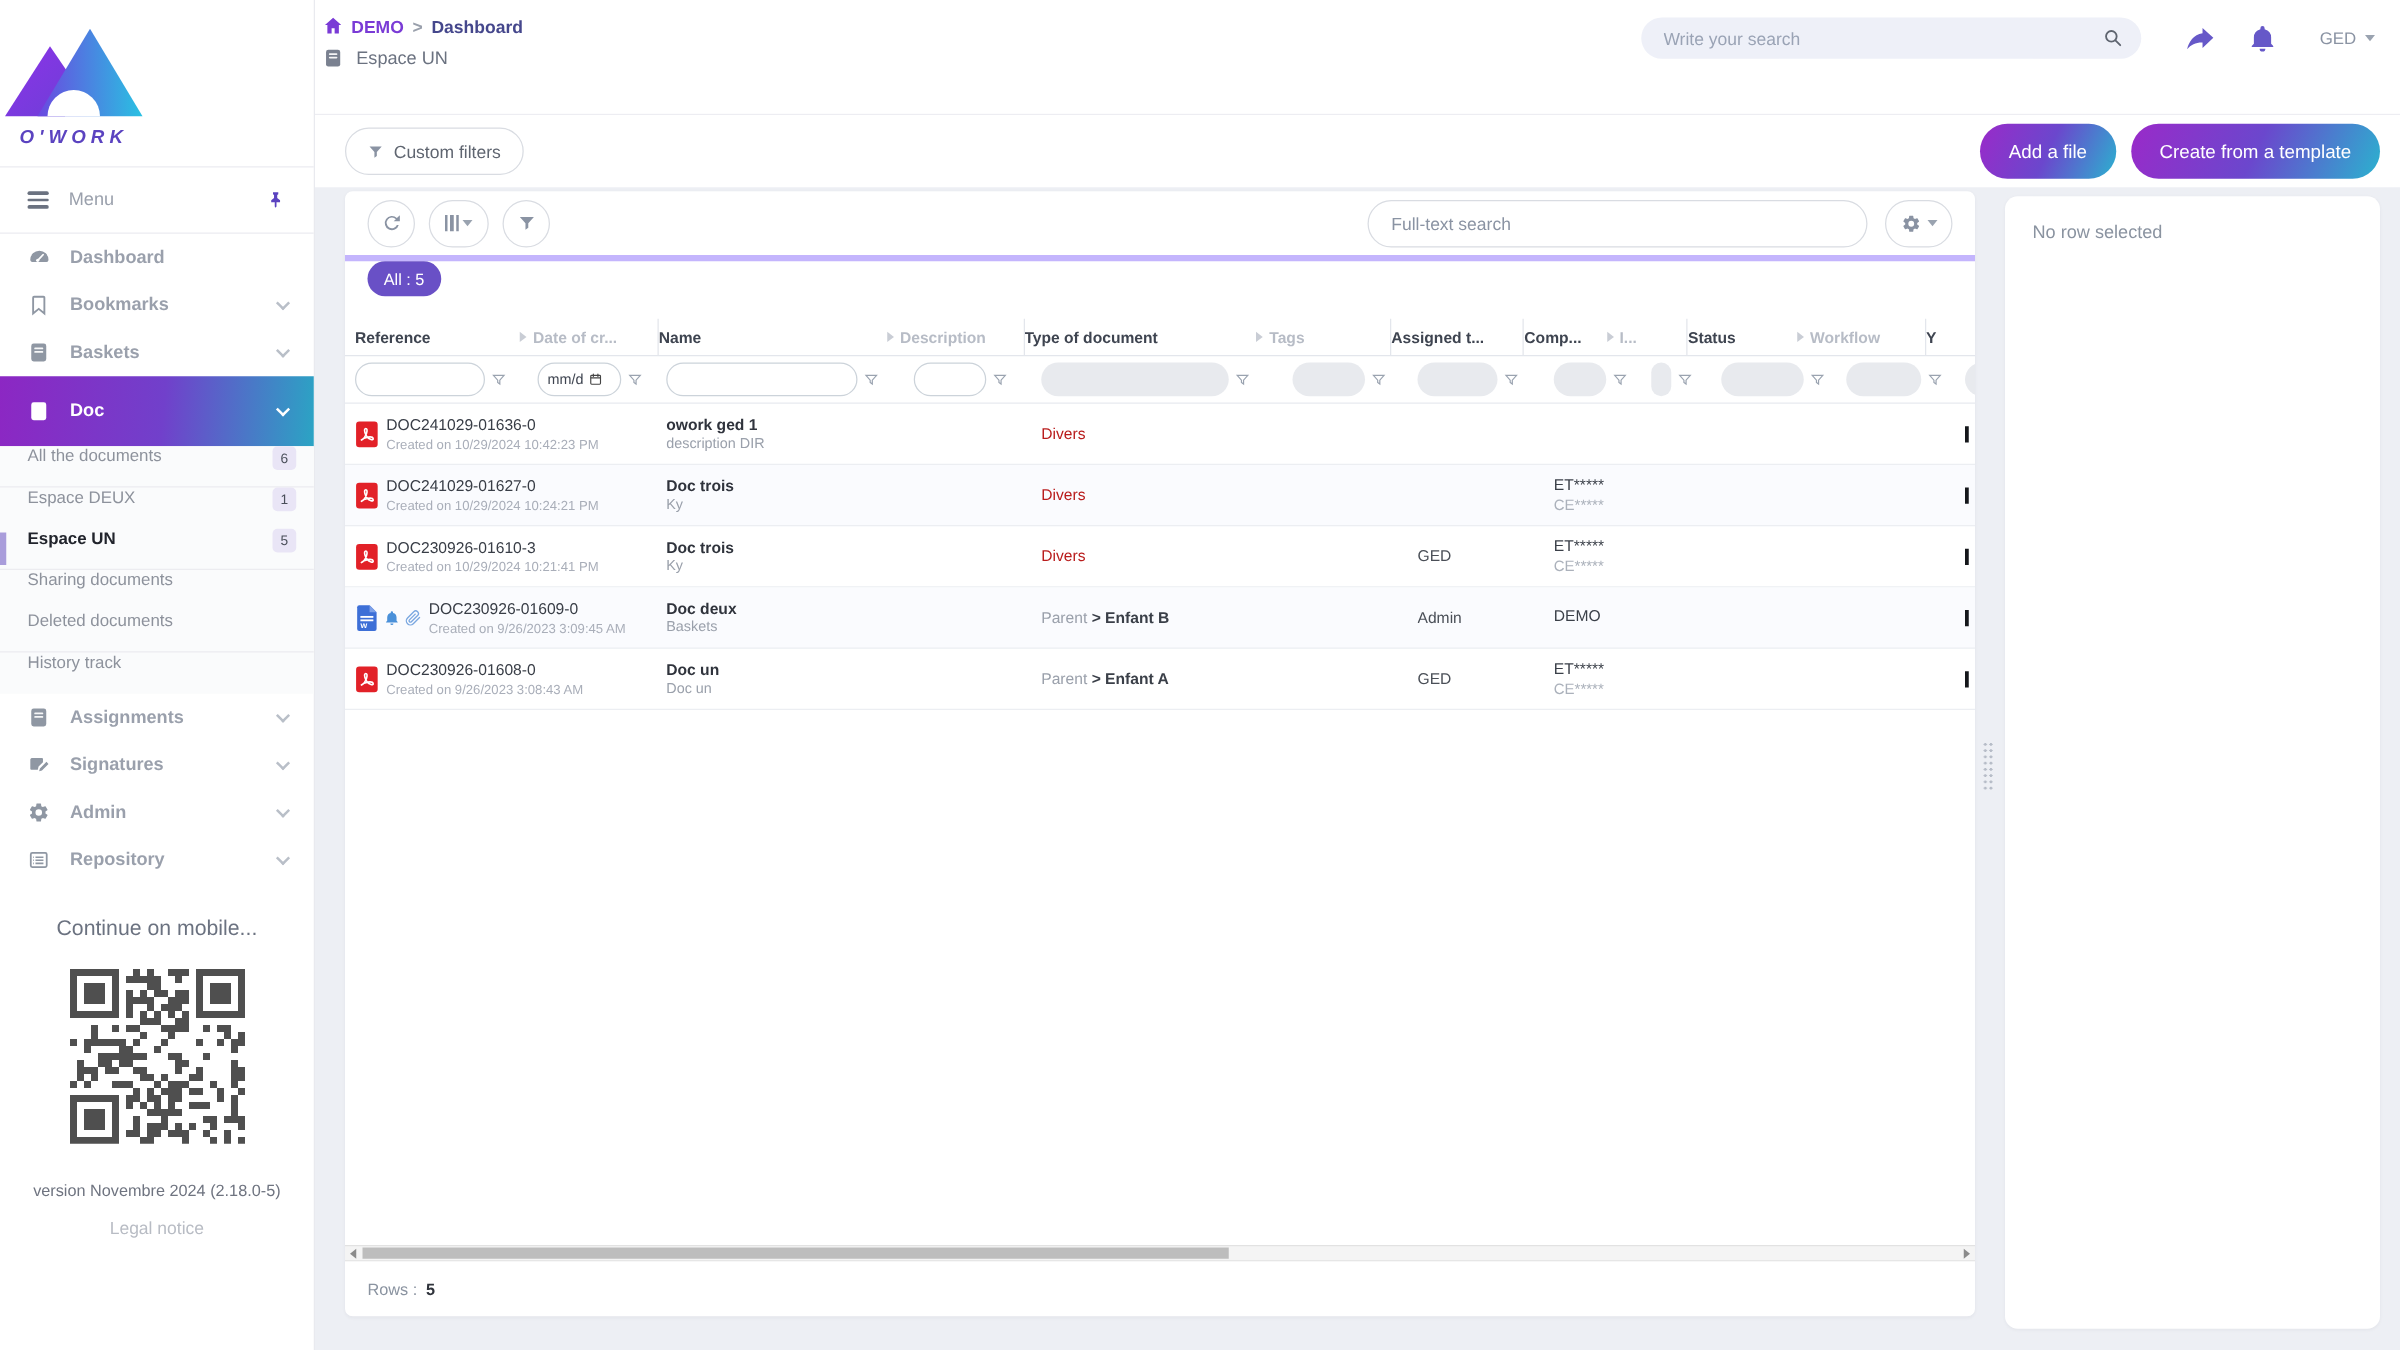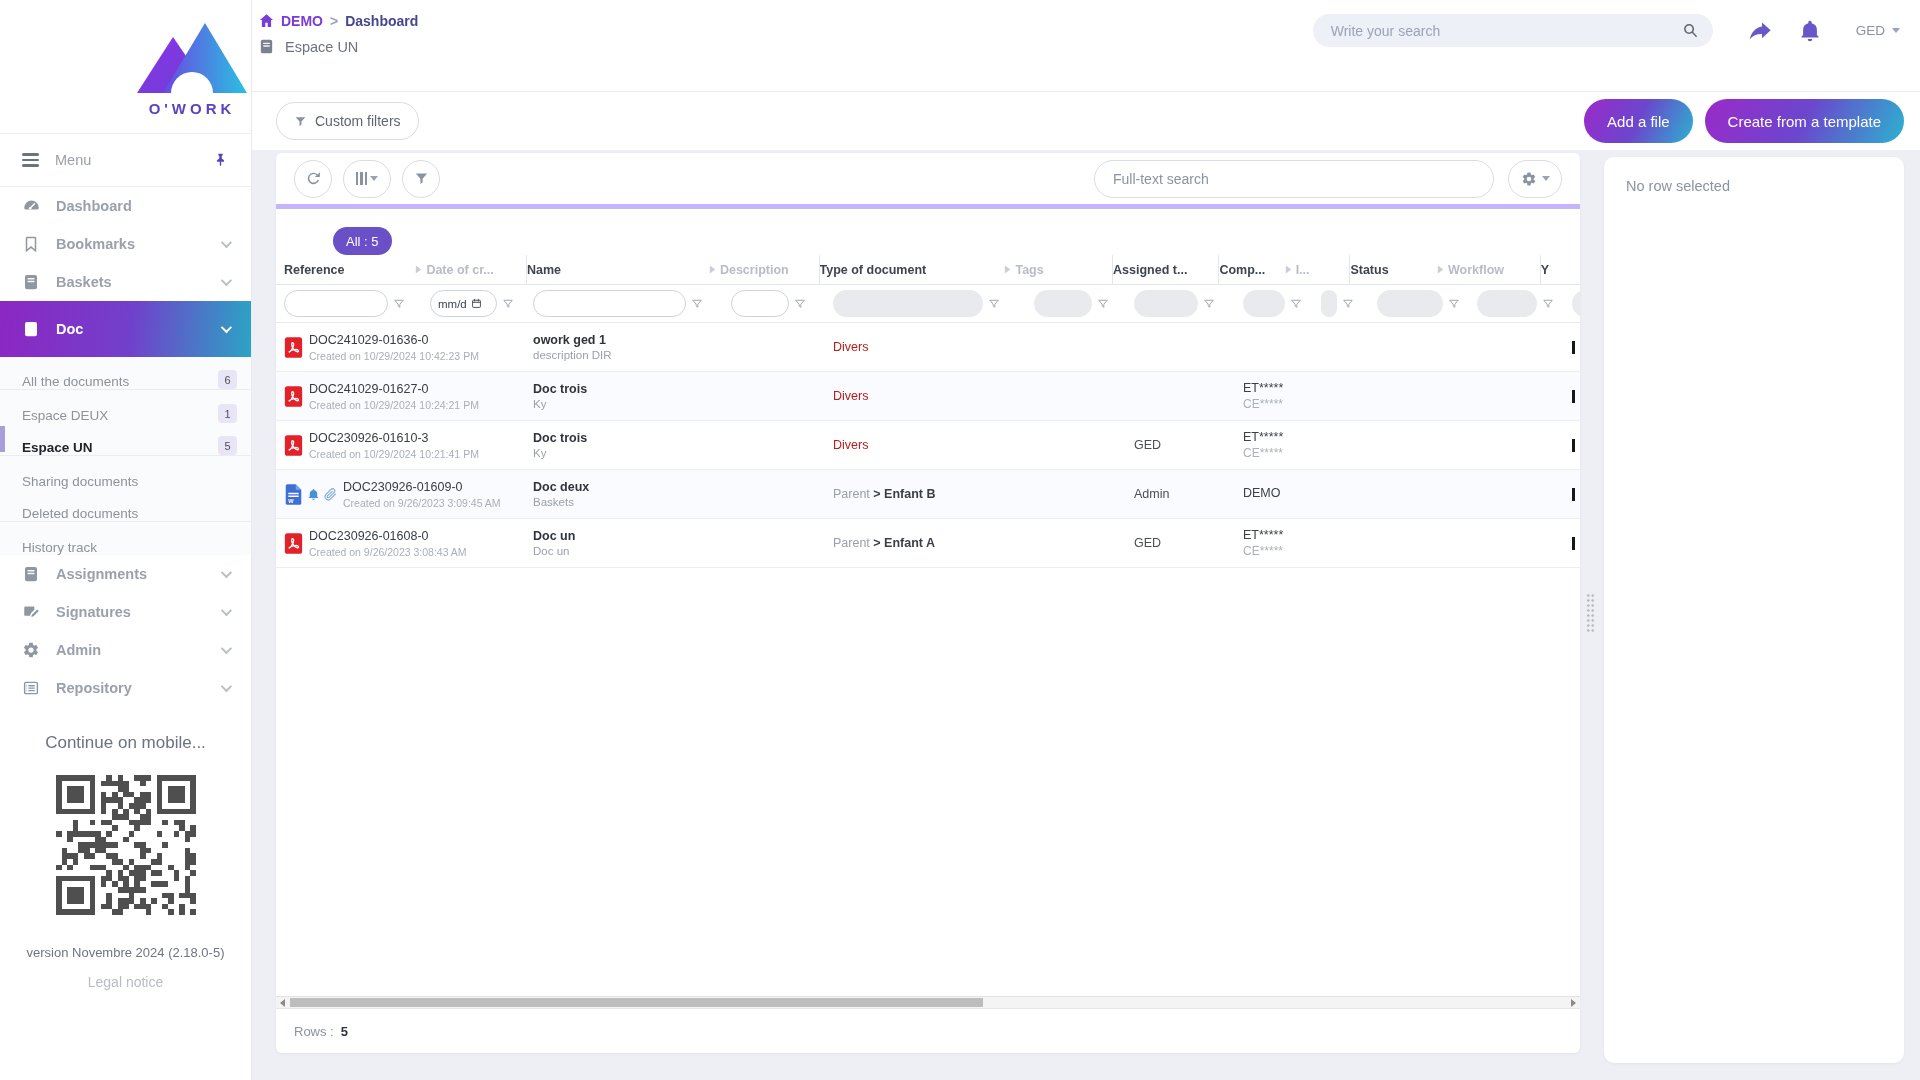--- a/index.html
+++ b/index.html
@@ -5,32 +5,32 @@
   * { box-sizing: border-box; margin: 0; padding: 0; }
   html,body { width:1920px; height:1080px; }
   body {
     font-family: "Liberation Sans", sans-serif;
     background:#edeff4; color:#3e4450; overflow:hidden;
   }
   .app { position:relative; width:1920px; height:1080px; display:flex; }
 
   
   .sidebar { width:252px; background:#fff; border-right:1px solid #e9eaef; display:flex; flex-direction:column; flex-shrink:0; }
-  .logo-wrap { height:133px; display:flex; align-items:center; justify-content:flex-end; }
+  .logo-wrap { height:133px; display:flex; align-items:center; justify-content:flex-start;font-style:italic; }
   .menu-row { height:54px; border-top:1px solid #ececf1; border-bottom:1px solid #ececf1; display:flex; align-items:center; padding:0 22px; gap:16px; color:#9aa0ac; font-size:14.5px; }
   .burger { display:flex; flex-direction:column; gap:3px; width:17px; cursor:pointer; }
   .burger i { display:block; height:2.4px; background:#6b7280; border-radius:2px; }
   .pin { margin-left:auto; }
   .nav-item { height:38px; display:flex; align-items:center; padding:0 22px; gap:15px; color:#9aa0ac; font-weight:700; font-size:14.5px; cursor:pointer; }
   .nav-item .nicon { width:19px; height:19px; flex-shrink:0; display:flex; }
   .chev { margin-left:auto; width:8px; height:8px; border-right:2px solid #b9bfc8; border-bottom:2px solid #b9bfc8; transform:rotate(45deg) translateY(-2px); }
   .nav-item.active { height:56px; color:#fff; background:linear-gradient(95deg,#8c27c3 0%,#7140cb 52%,#2ba4c4 100%); }
   .nav-item.active .chev { border-color:#fff; }
   .sub-list { background:#fafbfc; font-size:13.5px; color:#8d929c; }
-  .sub-item { height:33px; display:flex; align-items:flex-end; padding:0 14px 0 22px; position:relative; cursor:pointer; }
+  .sub-item { height:33px; display:flex; align-items:flex-start; padding:0 14px 0 22px; position:relative; cursor:pointer; }
   .sub-item.sep { border-bottom:1px solid #ececf0; }
   .sub-item.active { color:#21242c; font-weight:700; }
   .sub-item.active::before { content:""; position:absolute; left:0; top:3px; bottom:3px; width:5px; background:#a99ddb; }
   .count-badge { margin-left:auto; background:#e9e5f6; color:#4a4f5a; font-size:11px; font-weight:400; min-width:19px; height:19px; border-radius:4px; display:flex; align-items:center; justify-content:center; padding:0 4px; }
   .mobile-block { margin-top:26px; text-align:center; }
   .mobile-hint { font-size:17px; color:#6b7280; margin-bottom:22px; }
   .qr-host { display:flex; justify-content:center; }
   .version-block { margin-top:30px; text-align:center; }
   .version-text { font-size:13px; color:#6f7480; }
   .legal-text { font-size:14px; color:#b8bcc4; margin-top:14px; }
@@ -64,21 +64,21 @@
   .tool-btn { height:38px; border:1px solid #d9dce2; background:#fff; border-radius:19px; display:flex; align-items:center; justify-content:center; cursor:pointer; color:#8a93a3; }
   .round { width:38px; }
   .cols-btn { width:48px; gap:3px; }
   .cols-bars { display:flex; gap:2.5px; }
   .cols-bars i { width:2.2px; height:13px; background:#8a93a3; display:block; }
   .ft-search { margin-left:auto; width:400px; height:38px; border:1px solid #d9dce2; border-radius:19px; padding:0 18px; display:flex; align-items:center; }
   .ft-search input { flex:1; border:none; outline:none; background:transparent; font-family:inherit; font-size:14px; color:#3e4450; }
   .ft-search input::placeholder { color:#8a93a3; }
   .gear-btn { width:54px; margin-left:3px; gap:5px; }
 
-  .tab-row { height:46px; flex-shrink:0; display:flex; align-items:flex-end; padding:0 18px;margin-left:39px; }
+  .tab-row { height:46px; flex-shrink:0; display:flex; align-items:flex-start; padding:0 18px; }
   .all-badge { background:#6950c6; color:#fff; font-size:13px; height:28px; padding:0 13px; border-radius:14px; display:flex; align-items:center; cursor:pointer; }
 
   .thead { display:flex; height:30px; flex-shrink:0; align-items:center; padding-left:8px; font-size:12.5px; font-weight:700; color:#3e4450; border-bottom:1px solid #e3e6ec; }
   .th { position:relative; display:flex; align-items:center; height:100%; padding-right:10px; white-space:nowrap; overflow:hidden; }
   .th.muted { color:#b7bcc6; font-weight:600; }
   .th .sort-caret { position:absolute; right:3px; }
   .th.sep { border-right:1px solid #e3e6ec; }
 
   .filter-row { display:flex; height:38px; flex-shrink:0; align-items:center; padding-left:8px; border-bottom:1px solid #e8eaef; }
   .fcell { display:flex; align-items:center; gap:5px; height:100%; flex-shrink:0; }

